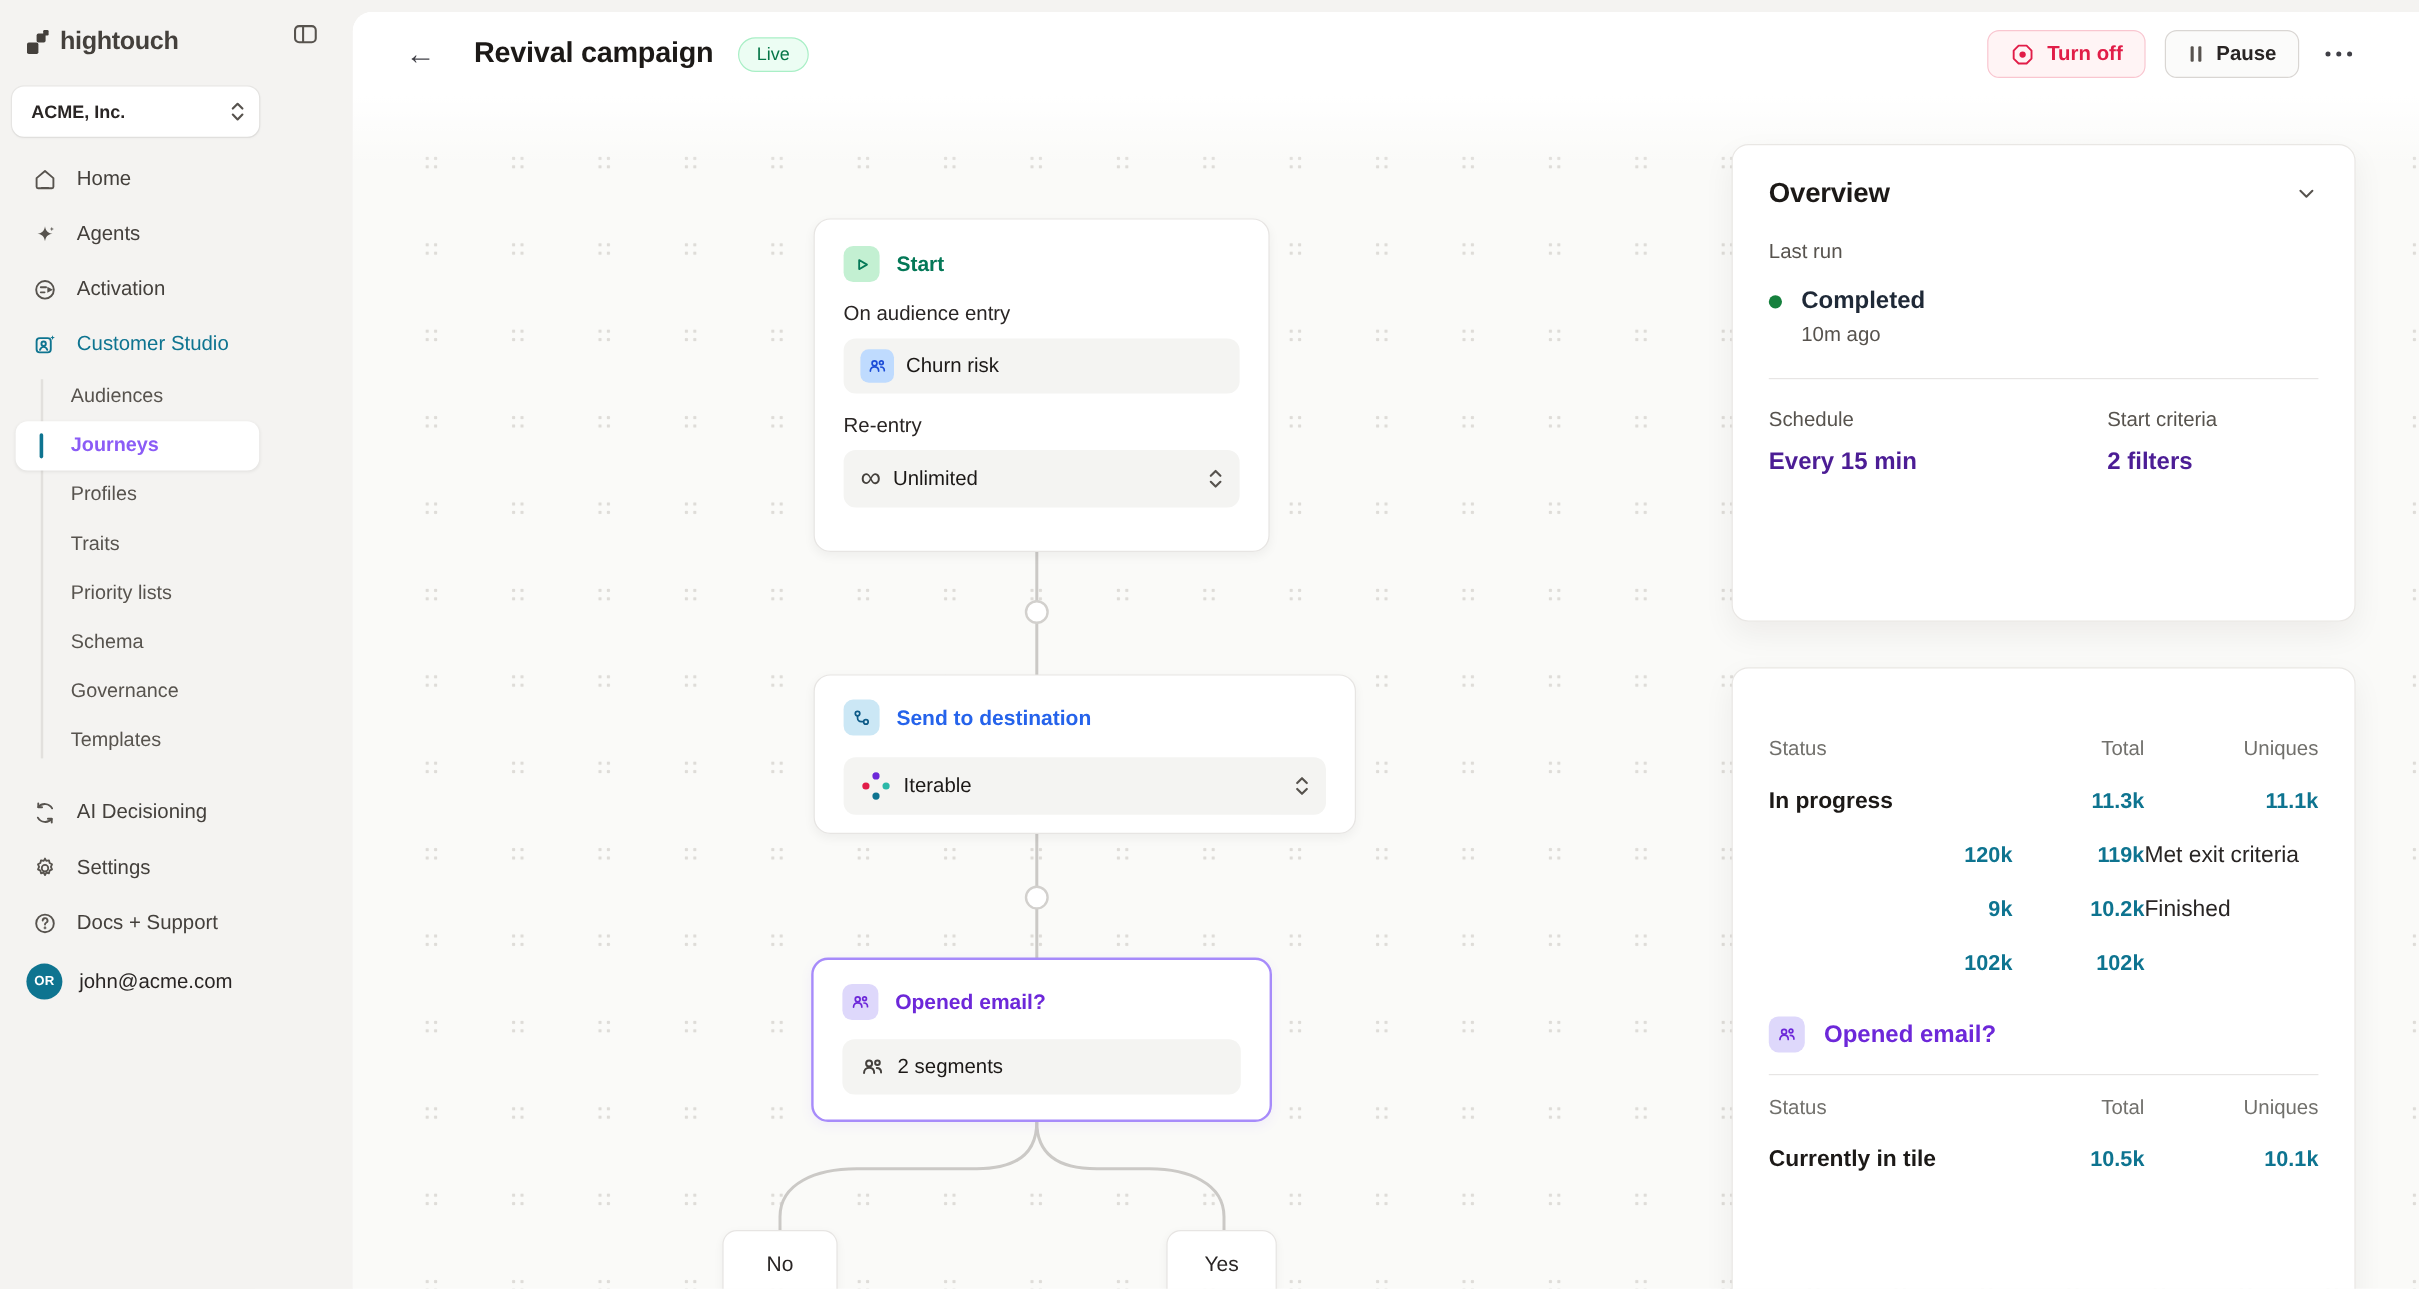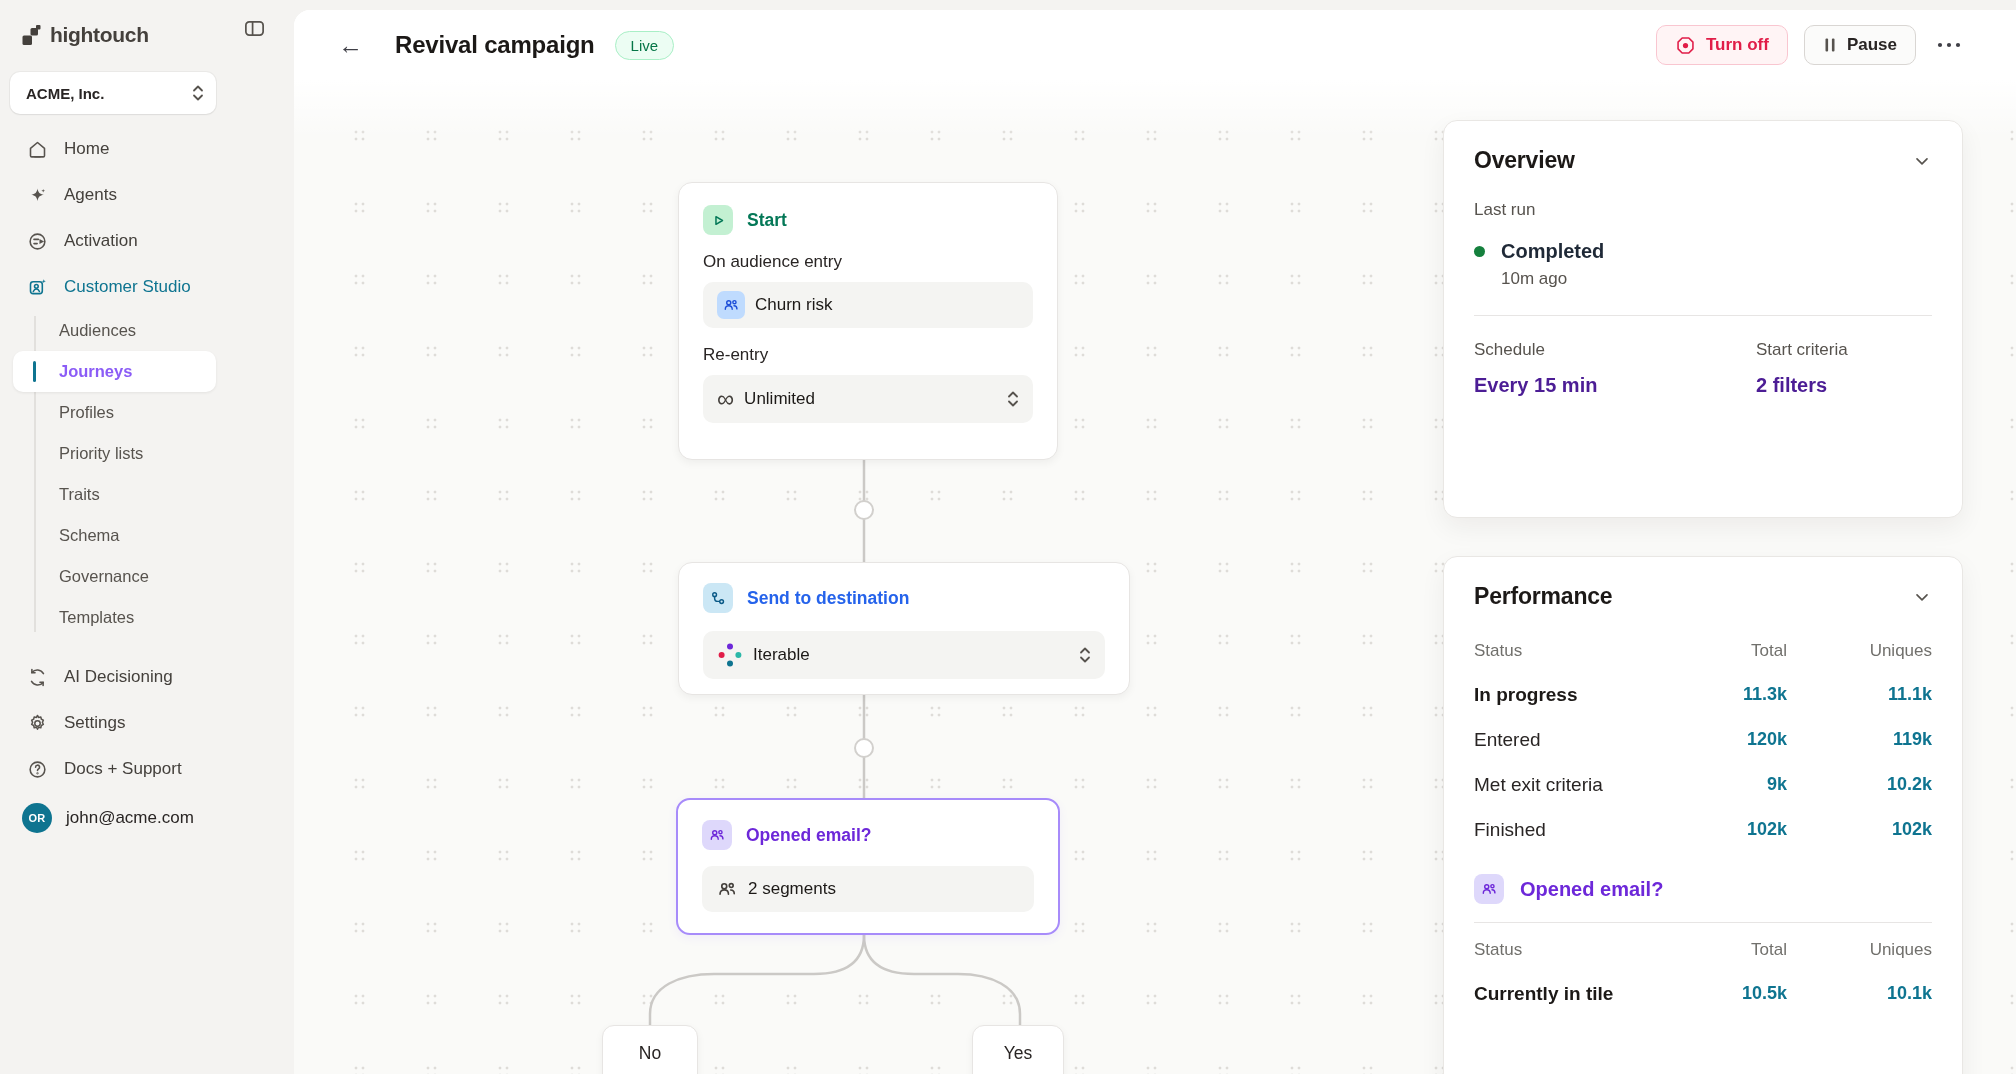--- a/index.html
+++ b/index.html
@@ -205,24 +205,24 @@
     <div class="sub-item">
         <span>Audiences</span>
       </div>
     <div class="sub-item active">
         <span>Journeys</span>
       </div>
     <div class="sub-item">
         <span>Profiles</span>
       </div>
     <div class="sub-item">
+        <span>Traits</span>
+      </div>
+    <div class="sub-item">
         <span>Priority lists</span>
-      </div>
-    <div class="sub-item">
-        <span>Traits</span>
       </div>
     <div class="sub-item">
         <span>Schema</span>
       </div>
     <div class="sub-item">
         <span>Governance</span>
       </div>
     <div class="sub-item">
         <span>Templates</span>
       </div>
@@ -418,37 +418,30 @@
       <div class="divider"></div>
       <div class="two-col">
         <div class="muted">Schedule</div>
         <div class="muted">Start criteria</div>
         <div class="stat-value">Every 15 min</div>
         <div class="stat-value">2 filters</div>
       </div>
     </div>
 
     <div class="panel-card card-perf">
-      <div class="card-head">
-        <span class="card-title">Performance</span>
-        <svg class="chev" width="20" height="20" viewBox="0 0 24 24" fill="none" stroke="currentColor" stroke-width="2" stroke-linecap="round" stroke-linejoin="round">
-          <path d="M6 9.5 l6 6 6 -6"></path>
-        </svg>
-      </div>
 
       <div class="perf-table">
         <div class="th">Status</div>
         <div class="th r">Total</div>
         <div class="th r">Uniques</div>
 
         <div class="td bold">In progress</div>
         <div class="td r num">11.3k</div>
         <div class="td r num">11.1k</div>
 
-        <div class="td">Entered</div>
         <div class="td r num">120k</div>
         <div class="td r num">119k</div>
 
         <div class="td">Met exit criteria</div>
         <div class="td r num">9k</div>
         <div class="td r num">10.2k</div>
 
         <div class="td">Finished</div>
         <div class="td r num">102k</div>
         <div class="td r num">102k</div>

